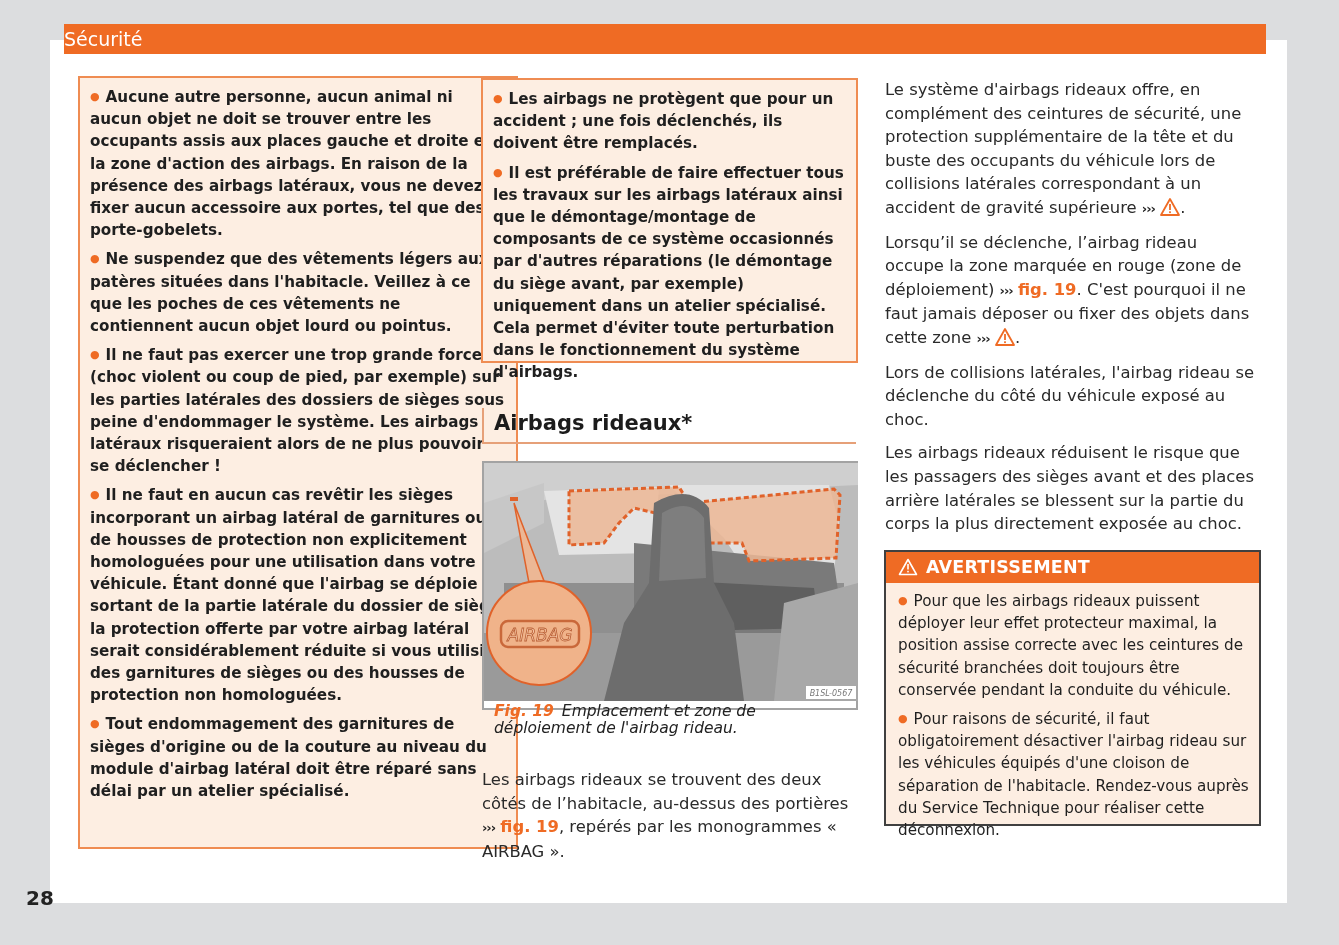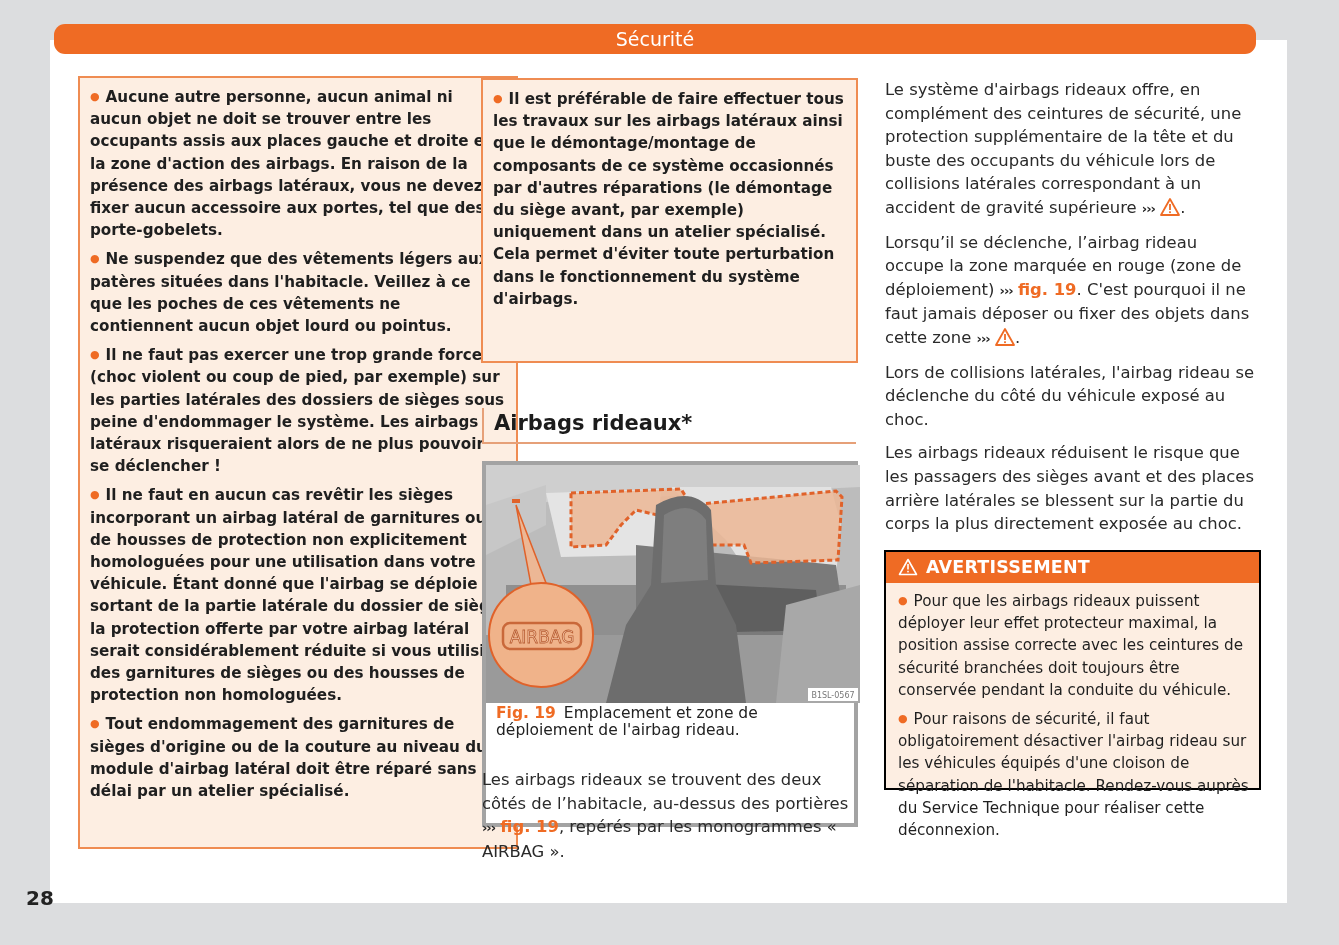--- a/index.html
+++ b/index.html
@@ -7,24 +7,24 @@
     width: 1339px; height: 945px; position: relative; overflow: hidden;
     background: #dcdddf;
     font-family: "DejaVu Sans", sans-serif;
     color: #1f1f1f;
   }
   .page {
     position: absolute; left: 50px; top: 40px; width: 1237px; height: 863px;
     background: #ffffff;
   }
   .header-bar {
-    position: absolute; left: 54px; top: 24px; width: 1202px; height: 30px;
+    position: absolute; left: 64px; top: 24px; width: 1202px; height: 30px;
     background: #ef6b24;
-    color: #fff; text-align: center;
-    font-size: 19px; line-height: 30px; font-weight: normal; border-radius: 11px;
+    color: #fff; text-align: left;
+    font-size: 19px; line-height: 30px; font-weight: normal;
   }
   .page-number {
     position: absolute; left: 26px; top: 886px; font-size: 20px; font-weight: bold; color: #222;
   }
   .note-box {
     position: absolute;
     background: #fdeee2;
     border: 2px solid #ef8c52;
     box-sizing: border-box;
     padding: 8px 10px 6px 10px;
@@ -45,32 +45,32 @@
   .section-heading {
     position: absolute; left: 482px; top: 408px; width: 374px; height: 36px;
     border-left: 2px solid #e6a078; border-bottom: 2px solid #e6a078;
     box-sizing: border-box;
     padding-left: 11px;
   }
   .section-heading span {
     position: absolute; left: 10px; top: 3px; font-size: 21px; font-weight: bold; color: #1c1c1c;
   }
   .figure {
-    position: absolute; left: 482px; top: 461px; width: 376px; height: 366px;
-    border: 4px solid #a3a3a3; box-sizing: border-box; background: #fff;
+    position: absolute; left: 482px; top: 461px; width: 376px; height: 249px;
+    border: 2px solid #a3a3a3; box-sizing: border-box; background: #fff; font-style: italic;
   }
   .figure svg { position: absolute; left: 0; top: 0; }
   .fig-caption {
     position: absolute; left: 10px; top: 240px; width: 350px;
     font-size: 15.5px; line-height: 17px; color: #222;
   }
   .fig-caption .fig-label { color: #ef6b24; font-weight: bold; margin-right: 8px; }
   .warning-box {
-    position: absolute; left: 884px; top: 550px; width: 377px; height: 240px;
-    border: 2px solid #000000; box-sizing: border-box; background: #fdeee2;
+    position: absolute; left: 884px; top: 550px; width: 377px; height: 276px;
+    border: 2px solid #404040; box-sizing: border-box; background: #fdeee2;
   }
   .warning-head {
     height: 31px; background: #ef6b24; color: #fff;
     font-weight: bold; font-size: 17.5px; line-height: 31px; padding-left: 12px;
     letter-spacing: 0.2px;
   }
   .warning-head svg { vertical-align: -3px; margin-right: 8px; }
   .warning-body {
     padding: 7px 10px 0 12px;
     font-weight: normal; font-size: 15.2px; line-height: 22.2px; color: #1f1f1f;
@@ -88,20 +88,21 @@
 
 <div class="note-box" style="left:78px; top:76px; width:440px; height:773px; hyphens:auto;" lang="fr">
   <p><span class="bullet">●</span><span>Aucune autre personne, aucun animal ni aucun objet ne doit se trouver entre les occupants assis aux places gauche et droite et la zone d'action des airbags. En raison de la présence des airbags latéraux, vous ne devez fixer aucun accessoire aux portes, tel que des porte-gobelets.</span></p>
   <p><span class="bullet">●</span><span>Ne suspendez que des vêtements légers aux patères situées dans l'habitacle. Veillez à ce que les poches de ces vêtements ne contiennent aucun objet lourd ou pointus.</span></p>
   <p><span class="bullet">●</span><span>Il ne faut pas exercer une trop grande force (choc violent ou coup de pied, par exemple) sur les parties latérales des dossiers de sièges sous peine d'endommager le système. Les airbags latéraux risqueraient alors de ne plus pouvoir se déclencher !</span></p>
   <p><span class="bullet">●</span><span>Il ne faut en aucun cas revêtir les sièges incorporant un airbag latéral de garnitures ou de housses de protection non explicitement homologuées pour une utilisation dans votre véhicule. Étant donné que l'airbag se déploie en sortant de la partie latérale du dossier de siège, la protection offerte par votre airbag latéral serait considérablement réduite si vous utilisiez des garnitures de sièges ou des housses de protection non homologuées.</span></p>
   <p><span class="bullet">●</span><span>Tout endommagement des garnitures de sièges d'origine ou de la couture au niveau du module d'airbag latéral doit être réparé sans délai par un atelier spécialisé.</span></p>
 </div>
 
 <div class="note-box" style="left:481px; top:78px; width:377px; height:285px; hyphens:auto;" lang="fr">
+  <p><span class="bullet">●</span><span>Les airbags ne protègent que pour un accident ; une fois déclenchés, ils doivent être remplacés.</span></p>
   <p><span class="bullet">●</span><span>Il est préférable de faire effectuer tous les travaux sur les airbags latéraux ainsi que le démontage/montage de composants de ce système occasionnés par d'autres réparations (le démontage du siège avant, par exemple) uniquement dans un atelier spécialisé. Cela permet d'éviter toute perturbation dans le fonctionnement du système d'airbags.</span></p>
 </div>
 
 <div class="section-heading">
   <span>Airbags rideaux*</span>
 </div>
 
 <div class="figure">
   <svg width="374" height="238" viewBox="0 0 374 238">
     <rect x="0" y="0" width="374" height="238" fill="#bcbcbc"></rect>

